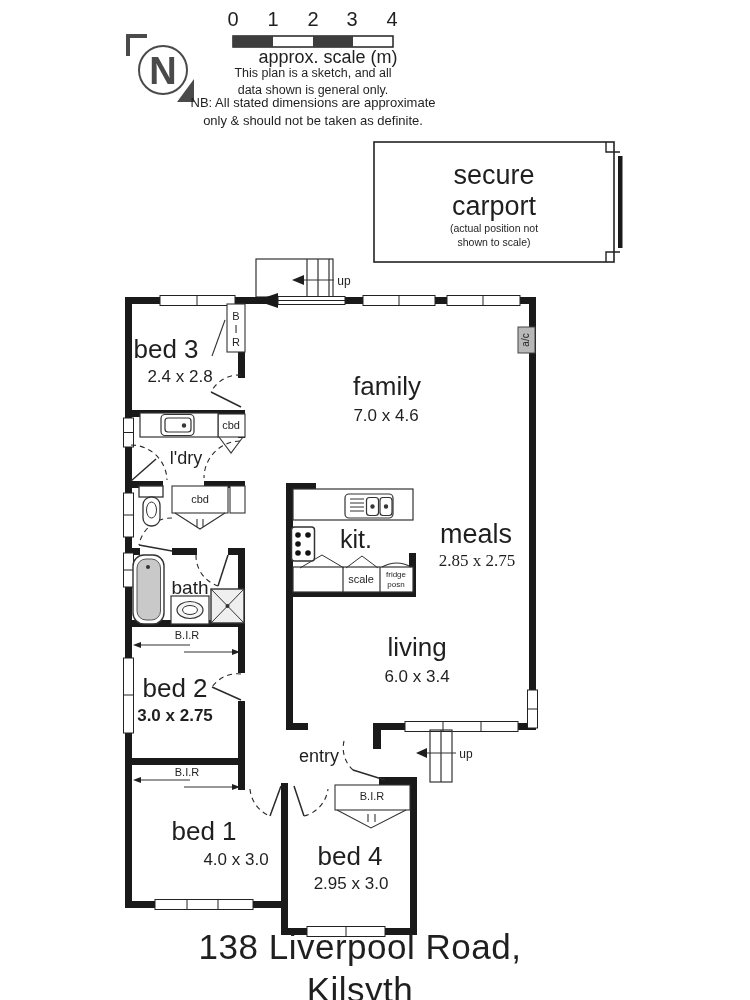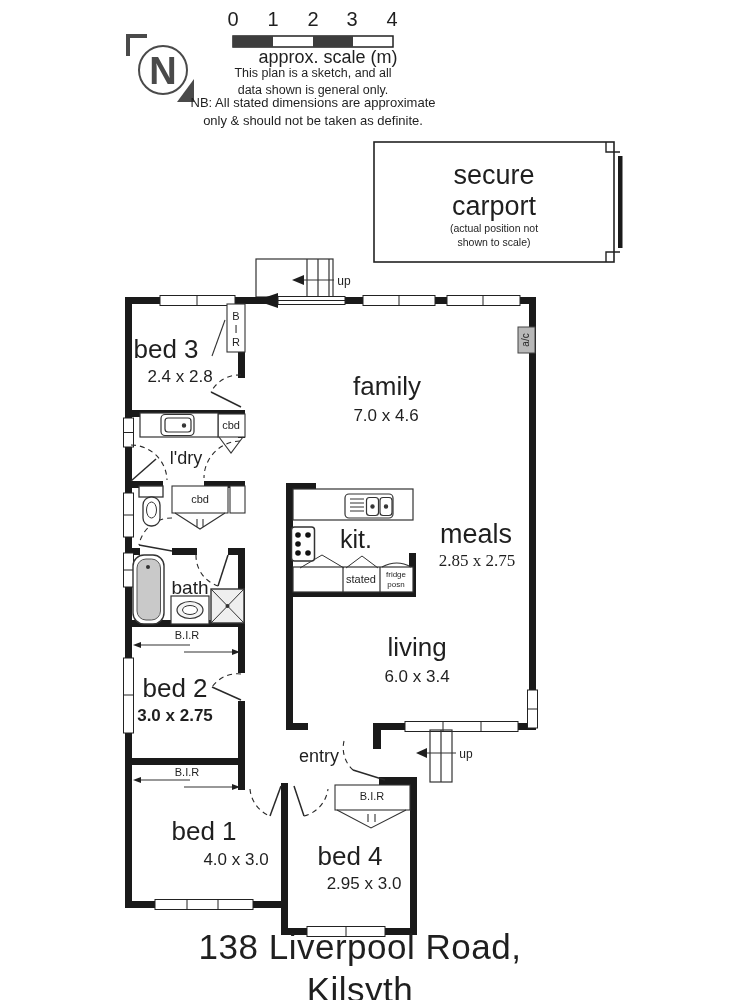--- a/index.html
+++ b/index.html
@@ -251,31 +251,31 @@
   <div class="lbl dims" style="left:477px;top:561px;font-family:Liberation Serif, serif;">2.85 x 2.75</div>
   <div class="lbl" style="left:190px;top:588px;font-size:19px;">bath</div>
   <div class="lbl room" style="left:417px;top:648px;">living</div>
   <div class="lbl dims" style="left:417px;top:677px;">6.0 x 3.4</div>
   <div class="lbl room" style="left:175px;top:689px;">bed 2</div>
   <div class="lbl dims" style="left:175px;top:716px;font-weight:bold;">3.0 x 2.75</div>
   <div class="lbl" style="left:319px;top:757px;font-size:18px;">entry</div>
   <div class="lbl room" style="left:204px;top:832px;">bed 1</div>
   <div class="lbl dims" style="left:204px;top:860px;margin-left:32px;">4.0 x 3.0</div>
   <div class="lbl room" style="left:350px;top:857px;">bed 4</div>
-  <div class="lbl dims" style="left:351px;top:884px;margin-left:13px;">2.95 x 3.0</div>
+  <div class="lbl dims" style="left:351px;top:884px;">2.95 x 3.0</div>
 
   <div class="lbl tiny" style="left:236px;top:330px;line-height:1.2;">B
 I
 R</div>
   <div class="lbl tiny" style="left:231px;top:426px;">cbd</div>
   <div class="lbl tiny" style="left:200px;top:500px;">cbd</div>
   <div class="lbl tiny" style="left:187px;top:636px;">B.I.R</div>
   <div class="lbl tiny" style="left:187px;top:773px;">B.I.R</div>
   <div class="lbl tiny" style="left:372px;top:797px;">B.I.R</div>
-  <div class="lbl tiny" style="left:361px;top:580px;">stated</div>
+  <div class="lbl tiny" style="left:361px;top:580px;">scale</div>
   <div class="lbl" style="left:396px;top:580px;font-size:8px;line-height:1.3;">fridge
 posn</div>
   <div class="lbl" style="left:344px;top:281px;font-size:12px;">up</div>
   <div class="lbl" style="left:466px;top:754px;font-size:12px;">up</div>
   <div class="lbl rot" style="left:526px;top:340px;font-size:10px;">a/c</div>
 
   <div class="lbl footer" style="left:360px;top:969px;">138 Liverpool Road, Kilsyth</div>
 </div>
 
 </body></html>

